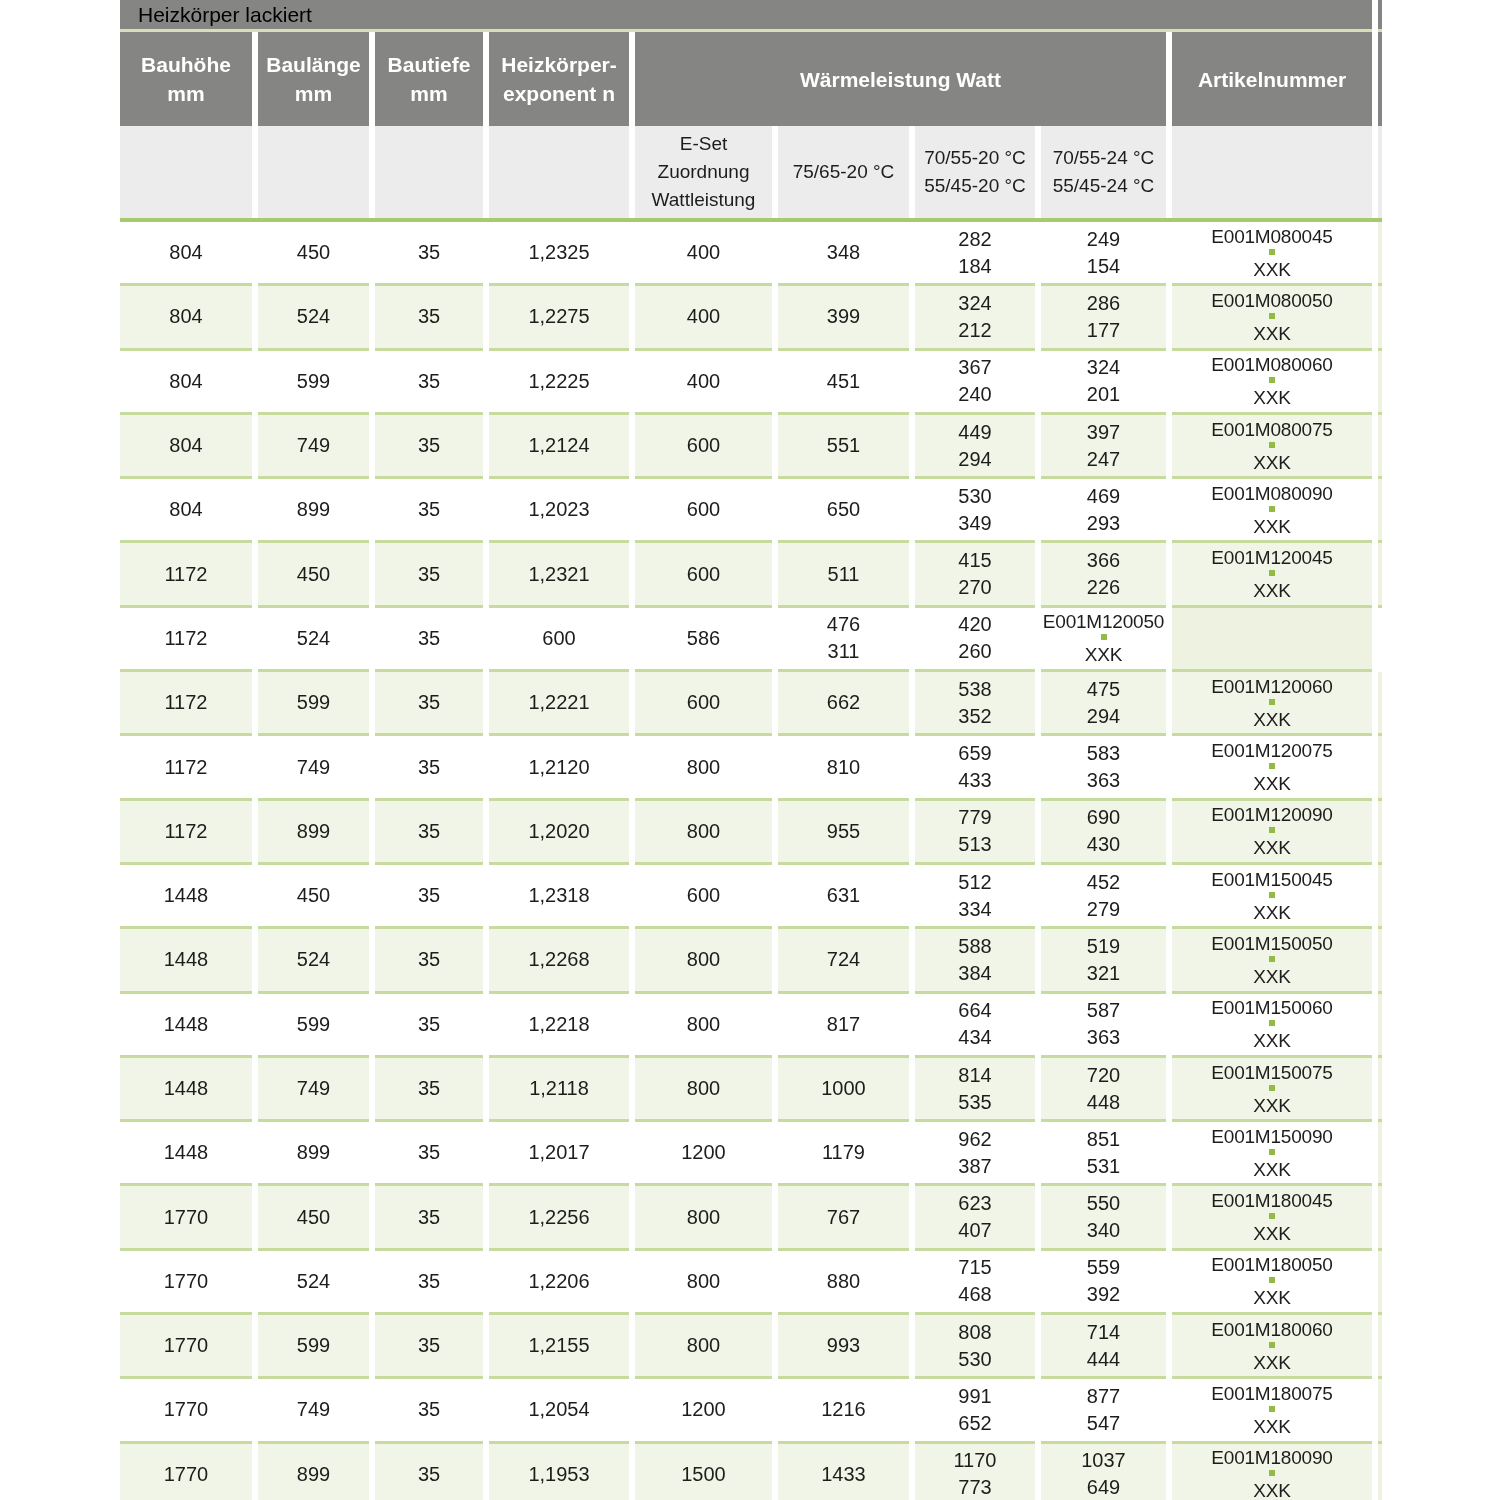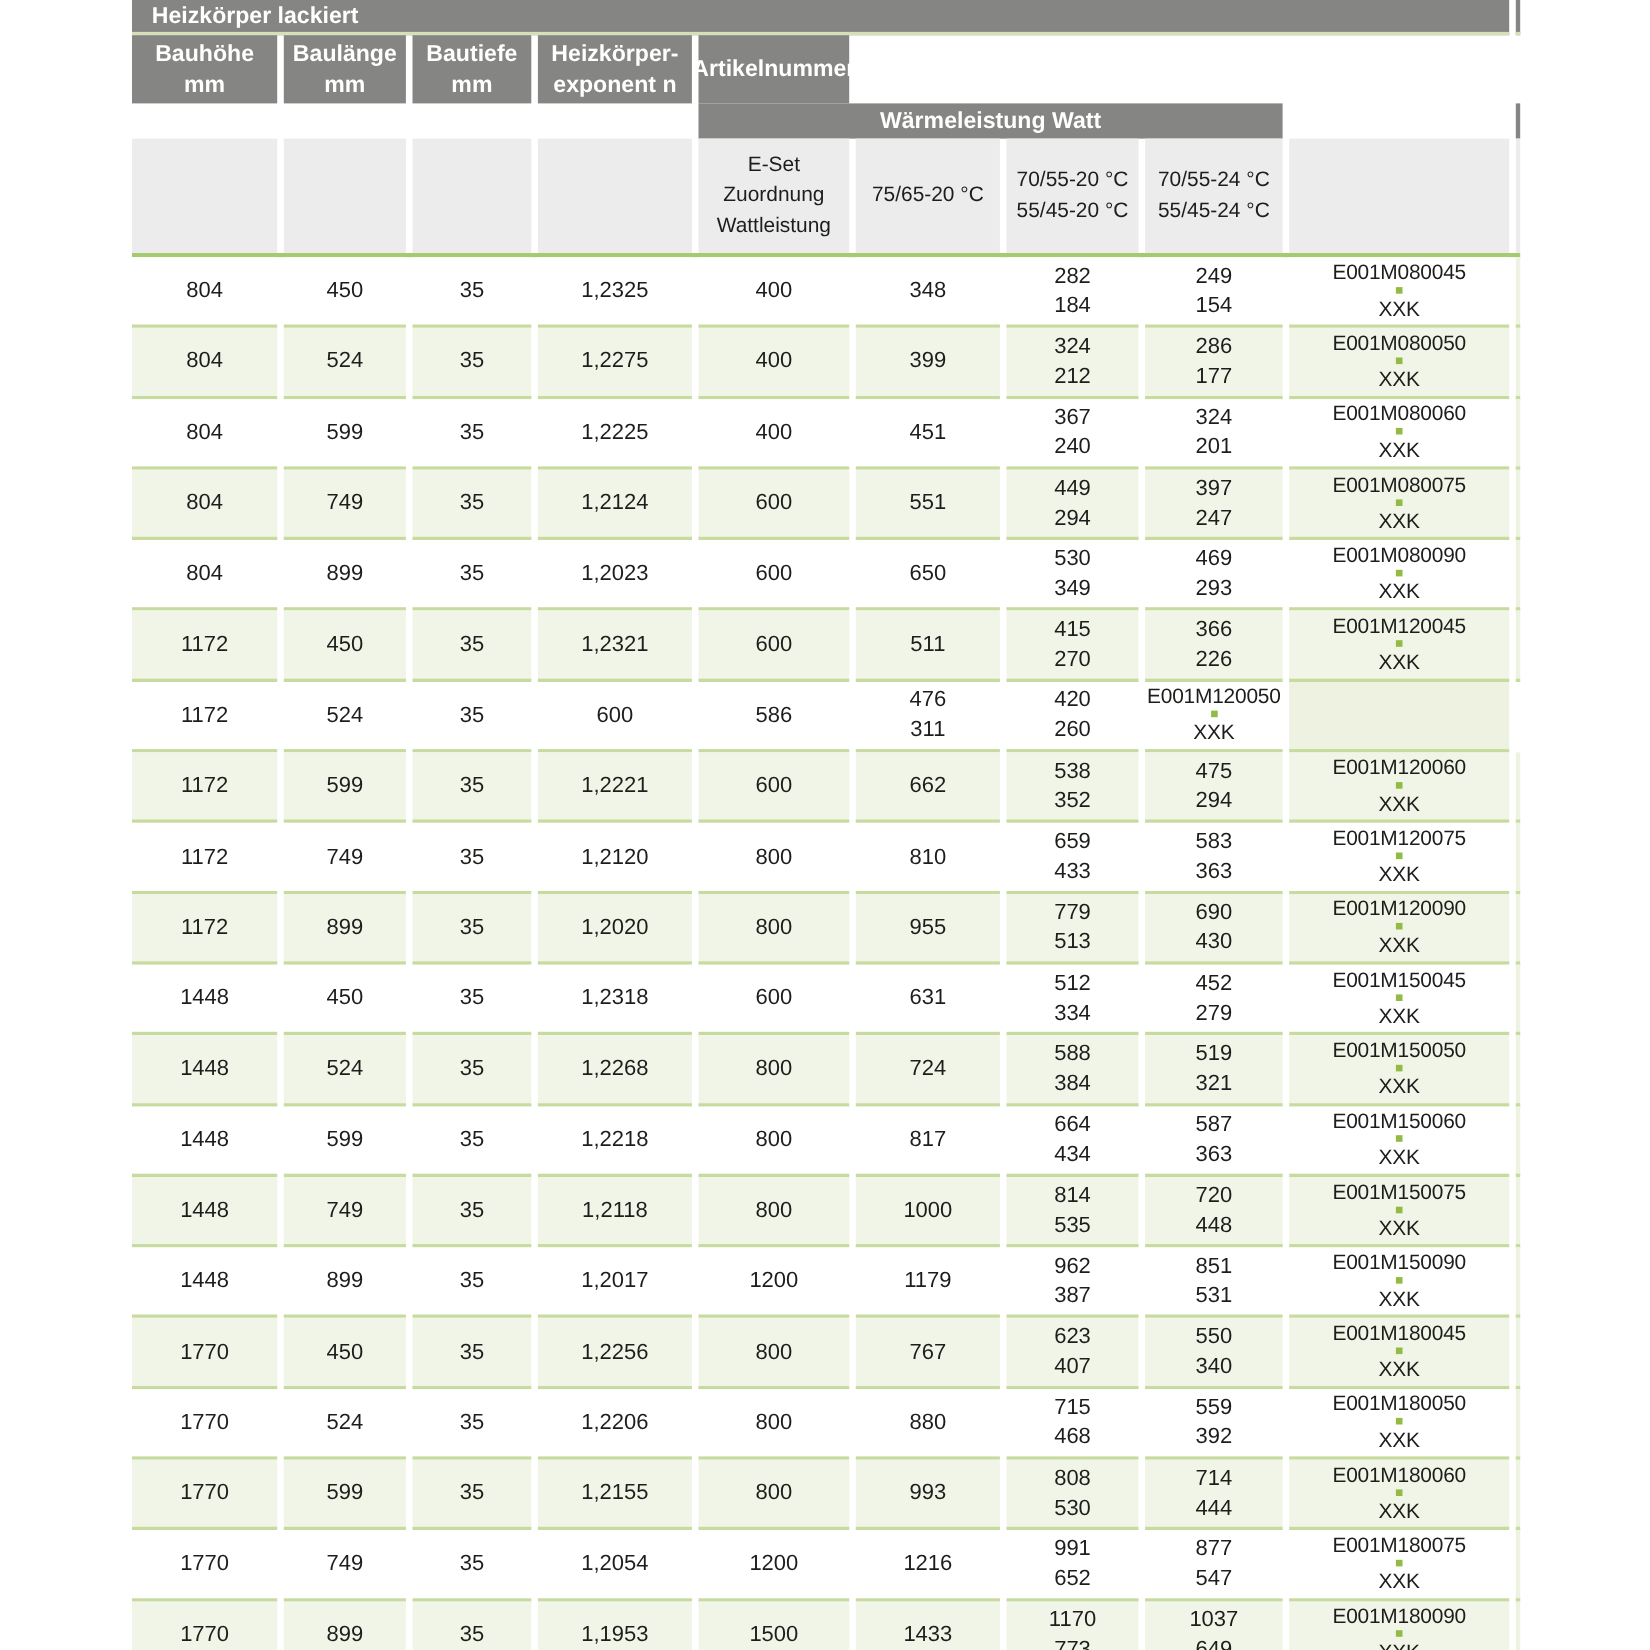--- a/index.html
+++ b/index.html
@@ -17,34 +17,34 @@
     column-gap:6px;
     background:#fff;
   }
   
   .title-row { height:32px; }
   .title-cell {
     grid-column:1 / span 9; background:var(--header-gray,#858583);
     border-bottom:3px solid var(--thin-line,#d6e0b8);
     display:flex; align-items:center; padding-left:18px;
   }
-  .title-text { color:#ffffff; font-weight:700; font-size:21px; }
+  .title-text { color:#000000; font-weight:400; font-size:21px; }
   .title-sliver { grid-column:10; background:var(--header-gray,#858583);
     border-bottom:3px solid var(--thin-line,#d6e0b8); }
   
   .header-row { height:94px; }
   .hcell {
     background:var(--header-gray,#858583); color:#fff; font-weight:700; font-size:21px;
     display:flex; flex-direction:column; align-items:center; justify-content:center;
     line-height:29px; text-align:center;
   }
   .hcell.merged { grid-column:5 / span 4; }
   .hcell.sliver { grid-column:10; }
   
-  .subheader-row { height:104px; }
+  .subheader-row { height:92px; }
   .scell {
     background:var(--subheader-bg,#ececec); font-size:19px; line-height:28px;
     display:flex; flex-direction:column; align-items:center; justify-content:center;
     text-align:center;
   }
   .thick-line { height:4px; background:var(--thick-line,#a6ca6f); }
   
   .row { height:64.3px; }
   .cell {
     background:#fff; border-bottom:3px solid var(--cell-border,#c7db9f);
@@ -83,22 +83,22 @@
         <span>mm</span>
       </div>
       <div class="hcell">
         <span>Bautiefe</span>
         <span>mm</span>
       </div>
       <div class="hcell">
         <span>Heizkörper-</span>
         <span>exponent n</span>
       </div>
+      <div class="hcell merged">Wärmeleistung Watt</div>
       <div class="hcell">Artikelnummer</div>
-      <div class="hcell merged">Wärmeleistung Watt</div>
       <div class="hcell sliver"></div>
     </div>
 
     <div class="grid subheader-row">
       <div class="scell"></div>
       <div class="scell"></div>
       <div class="scell"></div>
       <div class="scell"></div>
       <div class="scell">
         <span>E-Set</span>

